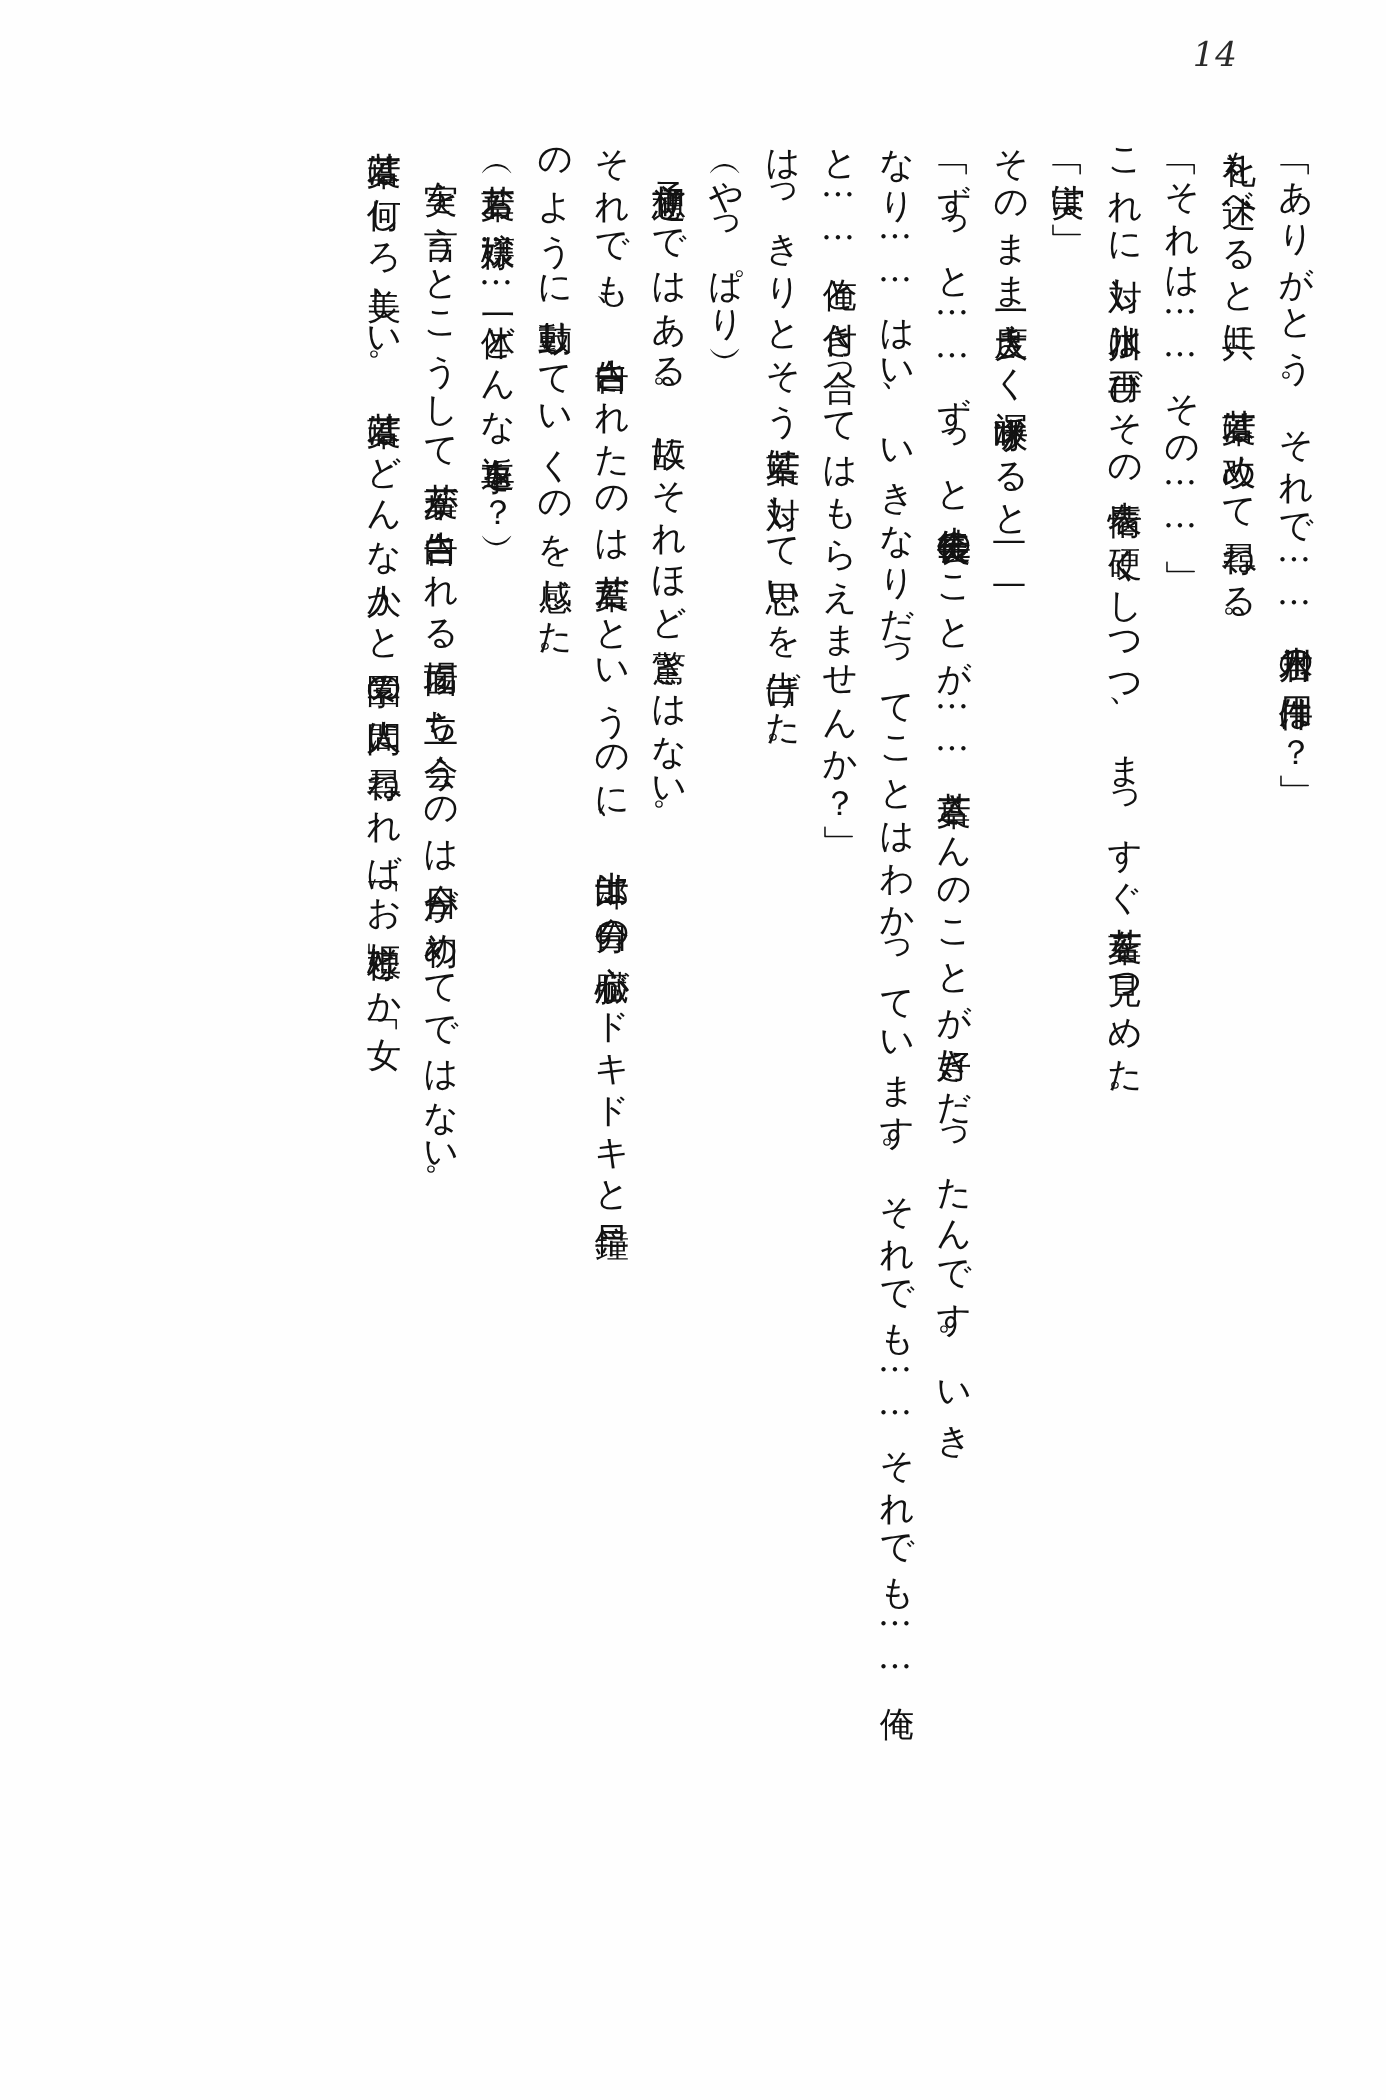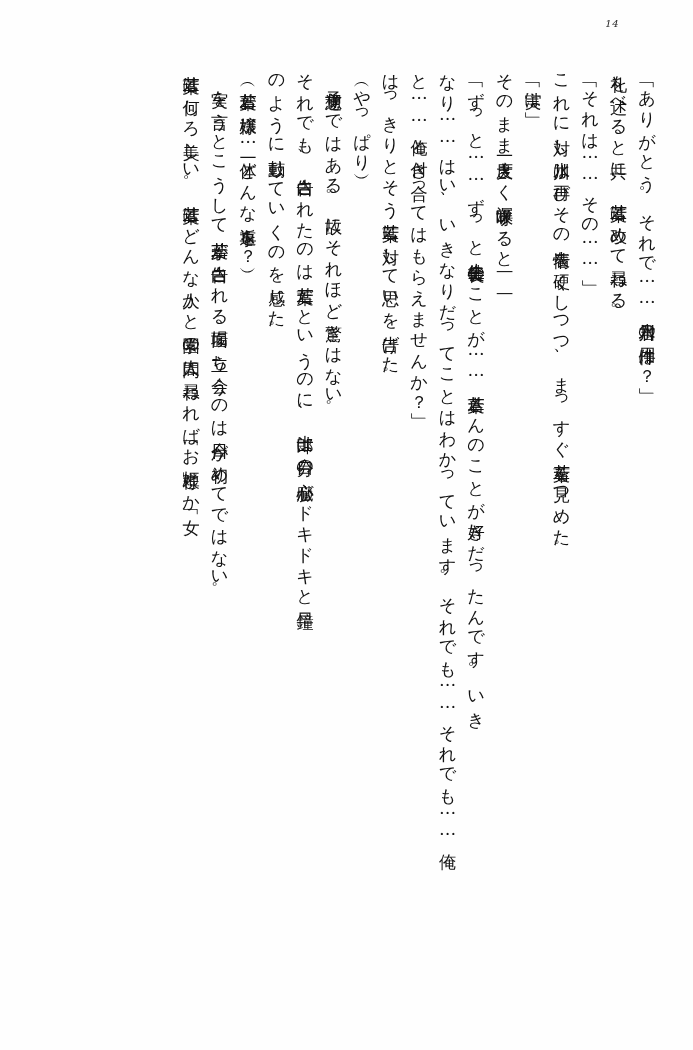--- a/index.html
+++ b/index.html
@@ -18,21 +18,21 @@
     position: relative;
     width: 693px;
     height: 1050px;
     background: #fefefe;
     box-sizing: border-box;
   }
   .page-number {
     position: absolute;
     top: 18px;
     right: 74px;
-    font-size: 10px;
+    font-size: 17px;
     font-style: italic;
     font-family: "DejaVu Serif", "Liberation Serif", serif;
     color: #2a2a2a;
     letter-spacing: 0.5px;
   }
   .text-body {
     position: absolute;
     top: 62px;
     right: 38px;
     left: 38px;

